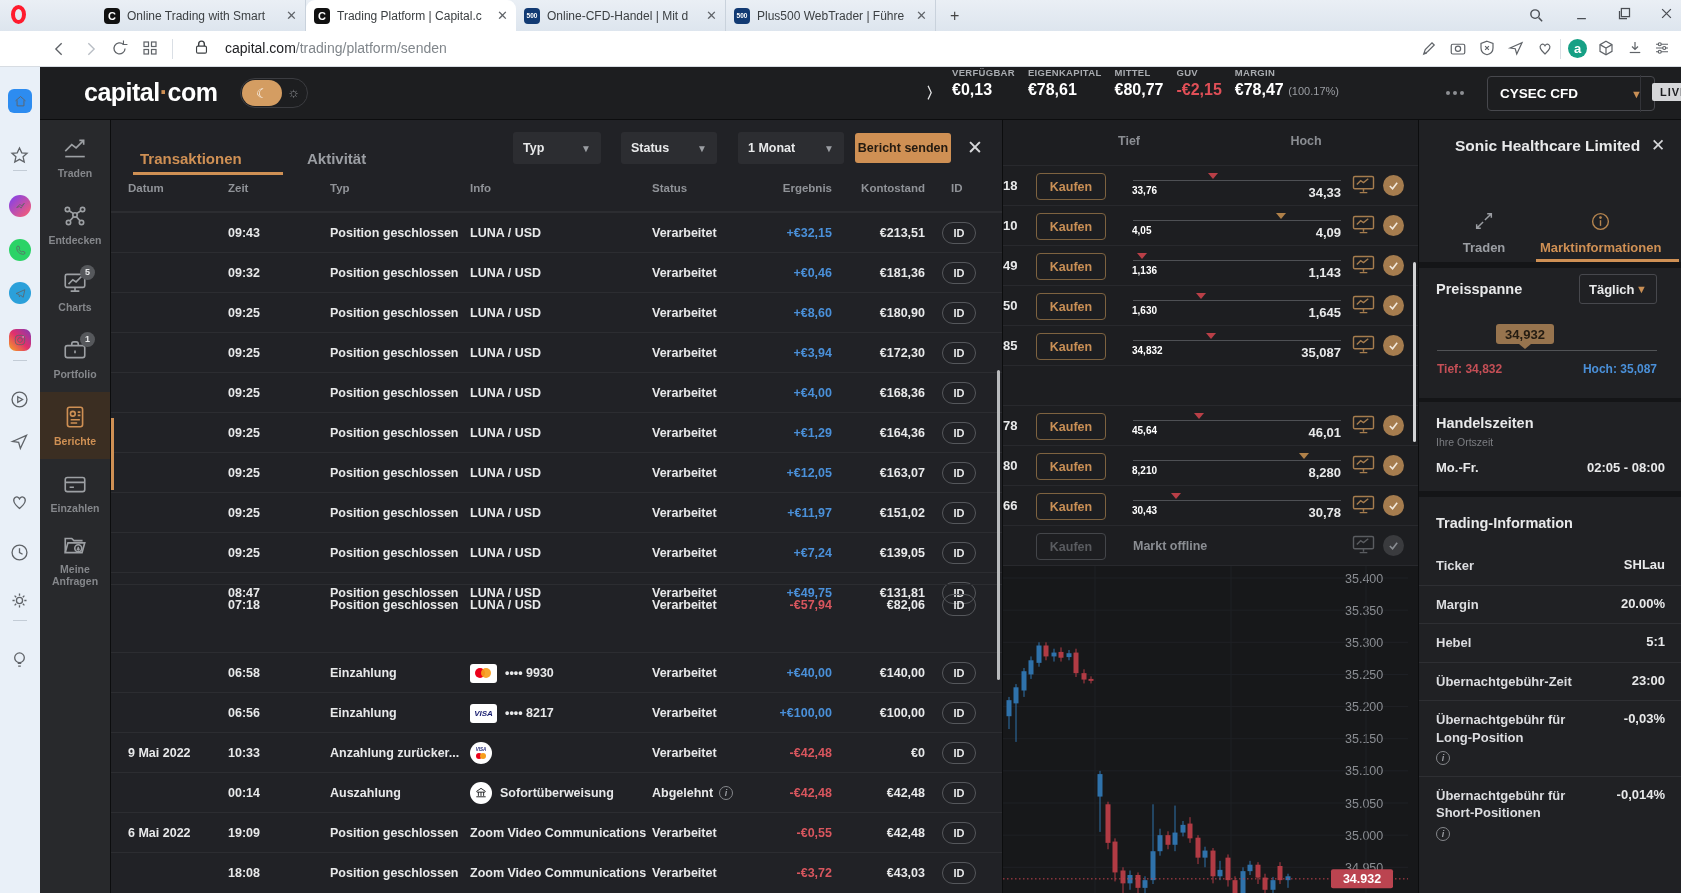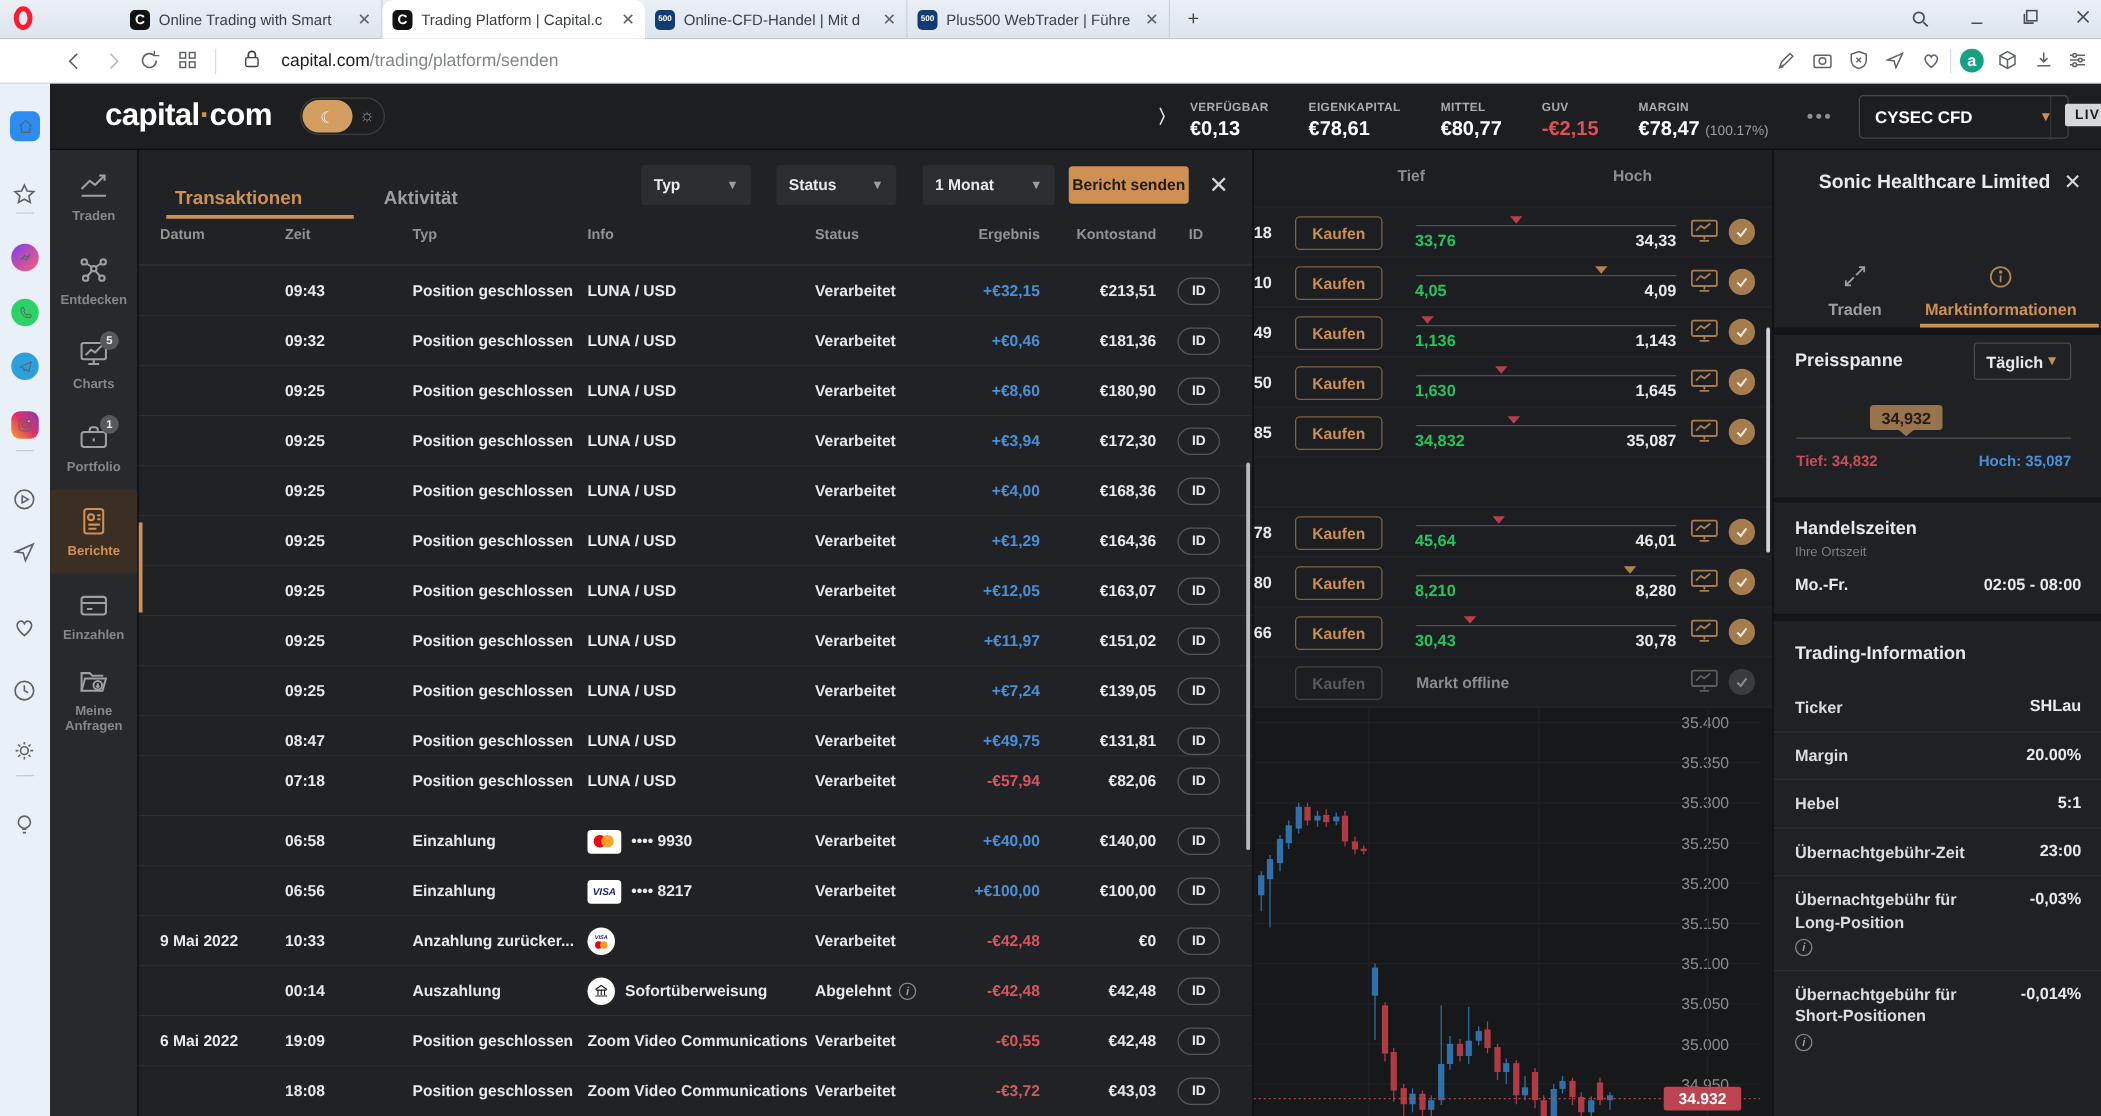--- a/index.html
+++ b/index.html
@@ -41,21 +41,21 @@
 
   
   #appheader{position:absolute;left:40px;top:67px;width:1641px;height:53px;background:#1d1e20;border-bottom:1px solid #0c0d0e;}
   .logo{position:absolute;left:44px;top:11px;font-size:25px;font-weight:800;color:#fff;letter-spacing:-.5px;}
   .logo .dot{color:#cf9054;}
   .toggle{position:absolute;left:200px;top:11px;width:68px;height:30px;border:1px solid #3b3c40;border-radius:16px;}
   .toggle .moon{position:absolute;left:1px;top:1px;width:40px;height:26px;background:#d49d62;border-radius:14px;
     color:#fff;display:flex;align-items:center;justify-content:center;font-size:13px;}
   .toggle .sun{position:absolute;right:7px;top:5px;color:#8d8f93;font-size:14px;}
   .hdr-chev{position:absolute;left:886px;top:17px;color:#e8e9ea;font-size:15px;font-weight:bold;}
-  #stats{position:absolute;left:912px;top:14px;display:flex;gap:32px;}
+  #stats{position:absolute;left:912px;top:0;display:flex;gap:13px;}
   .stat .lbl{font-size:9.5px;font-weight:bold;color:#a9acb0;letter-spacing:.3px;}
   .stat .val{font-size:16px;font-weight:bold;color:#fff;margin-top:3px;white-space:nowrap;}
   .stat .val.neg{color:#e04f57;}
   .stat .extra{font-size:11px;font-weight:normal;color:#9b9ea3;}
   .dots3{position:absolute;left:1406px;top:24px;display:flex;gap:3px;}
   .dots3 i{width:4px;height:4px;border-radius:50%;background:#8d8f93;}
   .acct{position:absolute;left:1447px;top:9px;width:168px;height:35px;border:1px solid #47484d;border-radius:4px;
     color:#fff;font-size:13.5px;font-weight:bold;display:flex;align-items:center;padding:0 12px;justify-content:space-between;}
   .chev-tan{color:#c98f55;font-size:11px;}
   .hsep{position:absolute;left:1600px;top:8px;width:1px;height:37px;background:#333439;}
@@ -124,21 +124,21 @@
   .wl-head{position:absolute;top:14px;width:60px;text-align:center;font-size:12.5px;font-weight:bold;color:#8a8d92;}
   .wrow{position:absolute;left:0;width:416px;height:40px;border-top:1px solid #28292d;}
   .wrow .partial{position:absolute;left:0;top:12px;width:16px;font-size:13px;font-weight:bold;color:#e8e9ea;overflow:hidden;}
   .buybtn{position:absolute;left:33px;top:7px;width:70px;height:27px;border:1px solid #7e6340;border-radius:4px;
     color:#c98f55;font-size:12.5px;font-weight:bold;display:flex;align-items:center;justify-content:center;}
   .buybtn.dim{border-color:#44464a;color:#595b5f;}
   .rangeline{position:absolute;left:130px;top:14px;width:208px;height:1px;background:#4e5054;}
   .tri{position:absolute;top:7px;width:0;height:0;border-left:5px solid transparent;border-right:5px solid transparent;}
   .tri.red{border-top:6px solid #b93f47;}
   .tri.tan{border-top:6px solid #b08149;}
-  .wlow{position:absolute;left:129px;top:19px;font-size:13px;font-weight:bold;color:#22c55e;}
+  .wlow{position:absolute;left:129px;top:19px;font-size:10px;font-weight:bold;color:#ffffff;}
   .whigh{position:absolute;right:78px;top:19px;font-size:13px;font-weight:bold;color:#e8e9ea;}
   .offline-lbl{position:absolute;left:130px;top:13px;font-size:12.5px;font-weight:bold;color:#8a8d92;}
   .wchart-ic{position:absolute;left:349px;top:9px;}
   .wcheck{position:absolute;left:380px;top:9px;width:21px;height:21px;border-radius:50%;background:#a57c4e;
     display:flex;align-items:center;justify-content:center;}
   .wcheck.dim{background:#3a3b3e;}
   .wscroll{position:absolute;left:410px;top:142px;width:3px;height:180px;background:#d2d3d5;border-radius:2px;}
   #chartbox{position:absolute;left:0;top:445px;width:416px;height:328px;background:#17181a;border-top:1px solid #28292d;}
 
   
@@ -643,21 +643,21 @@
         <span class="c time">08:47</span>
         <span class="c type">Position geschlossen</span>
         <span class="c info">
           <span class="t">LUNA / USD</span>
         </span>
         <span class="c status">Verarbeitet</span>
         <span class="c result pos">+€49,75</span>
         <span class="c balance">€131,81</span>
         <span class="id-pill">ID</span>
       </div>
-      <div class="trow" style="top: 484px;">
+      <div class="trow" style="top: 464px;">
         <span class="c date"></span>
         <span class="c time">07:18</span>
         <span class="c type">Position geschlossen</span>
         <span class="c info">
           <span class="t">LUNA / USD</span>
         </span>
         <span class="c status">Verarbeitet</span>
         <span class="c result neg">-€57,94</span>
         <span class="c balance">€82,06</span>
         <span class="id-pill">ID</span>

